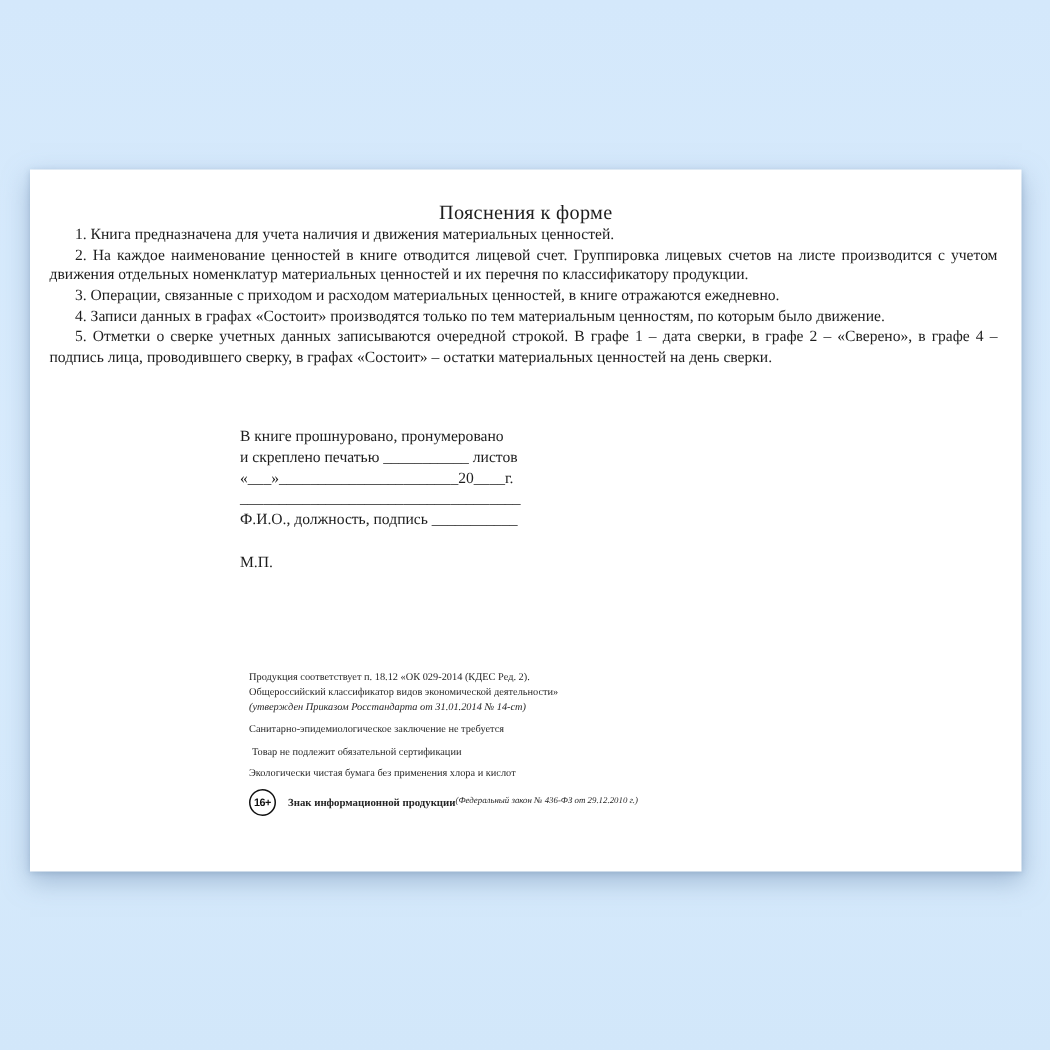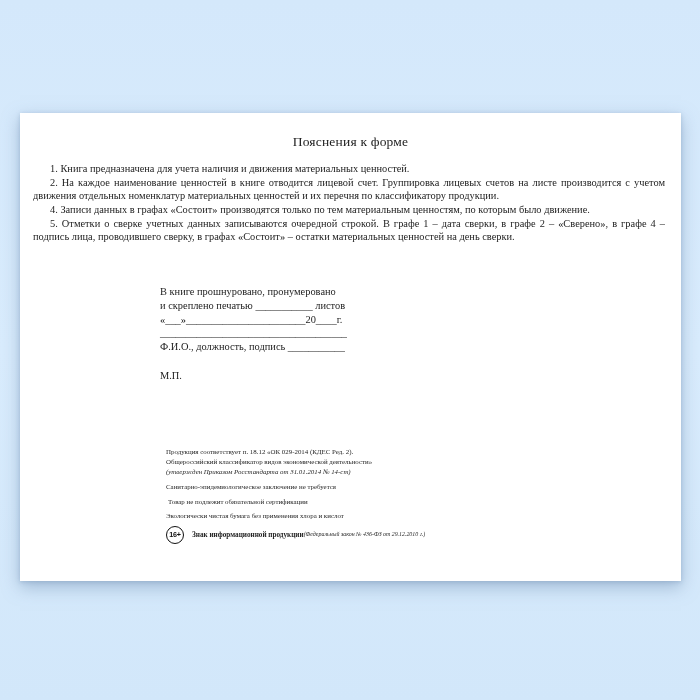--- a/index.html
+++ b/index.html
@@ -27,21 +27,20 @@
   }
   .doc-title {
     margin: 0;
     padding-top: 21px;
     text-align: center;
     font-size: 13.5px;
     font-weight: 400;
     letter-spacing: 0.2px;
   }
   .paras {
-    margin-top: 12px;
     padding: 0 16px 0 13px;
     font-size: 10.4px;
     line-height: 1.315;
     text-align: justify;
   }
   .paras p {
     margin: 0;
     text-indent: 17px;
   }
   .bind-block {
@@ -116,20 +115,21 @@
 </head>
 <body>
 
 <div class="sheet">
 
   <h1 class="doc-title">Пояснения к форме</h1>
 
   <div class="paras">
     <p>1. Книга предназначена для учета наличия и движения материальных ценностей.</p>
     <p>2. На каждое наименование ценностей в книге отводится лицевой счет. Группировка лицевых счетов на листе производится с учетом движения отдельных номенклатур материальных ценностей и их перечня по классификатору продукции.</p>
+    <p>3. Операции, связанные с приходом и расходом материальных ценностей, в книге отражаются ежедневно.</p>
     <p>4. Записи данных в графах «Состоит» производятся только по тем материальным ценностям, по которым было движение.</p>
     <p>5. Отметки о сверке учетных данных записываются очередной строкой. В графе 1 – дата сверки, в графе 2 – «Сверено», в графе 4 – подпись лица, проводившего сверку, в графах «Состоит» – остатки материальных ценностей на день сверки.</p>
   </div>
 
   <div class="bind-block">
     <div class="line">В книге прошнуровано, пронумеровано</div>
     <div class="line">и скреплено печатью ___________ листов</div>
     <div class="line">«___»_______________________20____г.</div>
     <div class="line">____________________________________</div>
     <div class="line">Ф.И.О., должность, подпись ___________</div>

